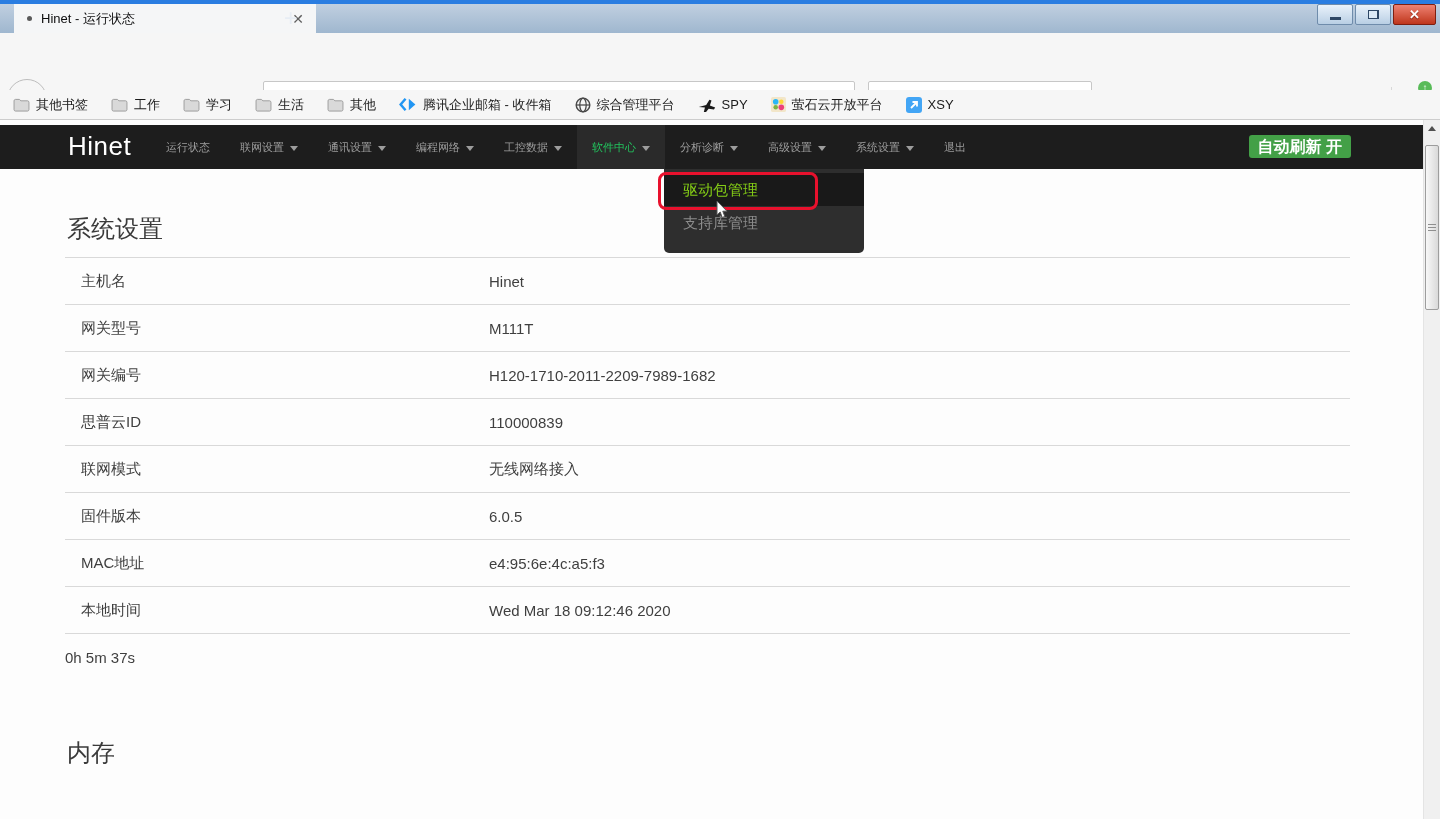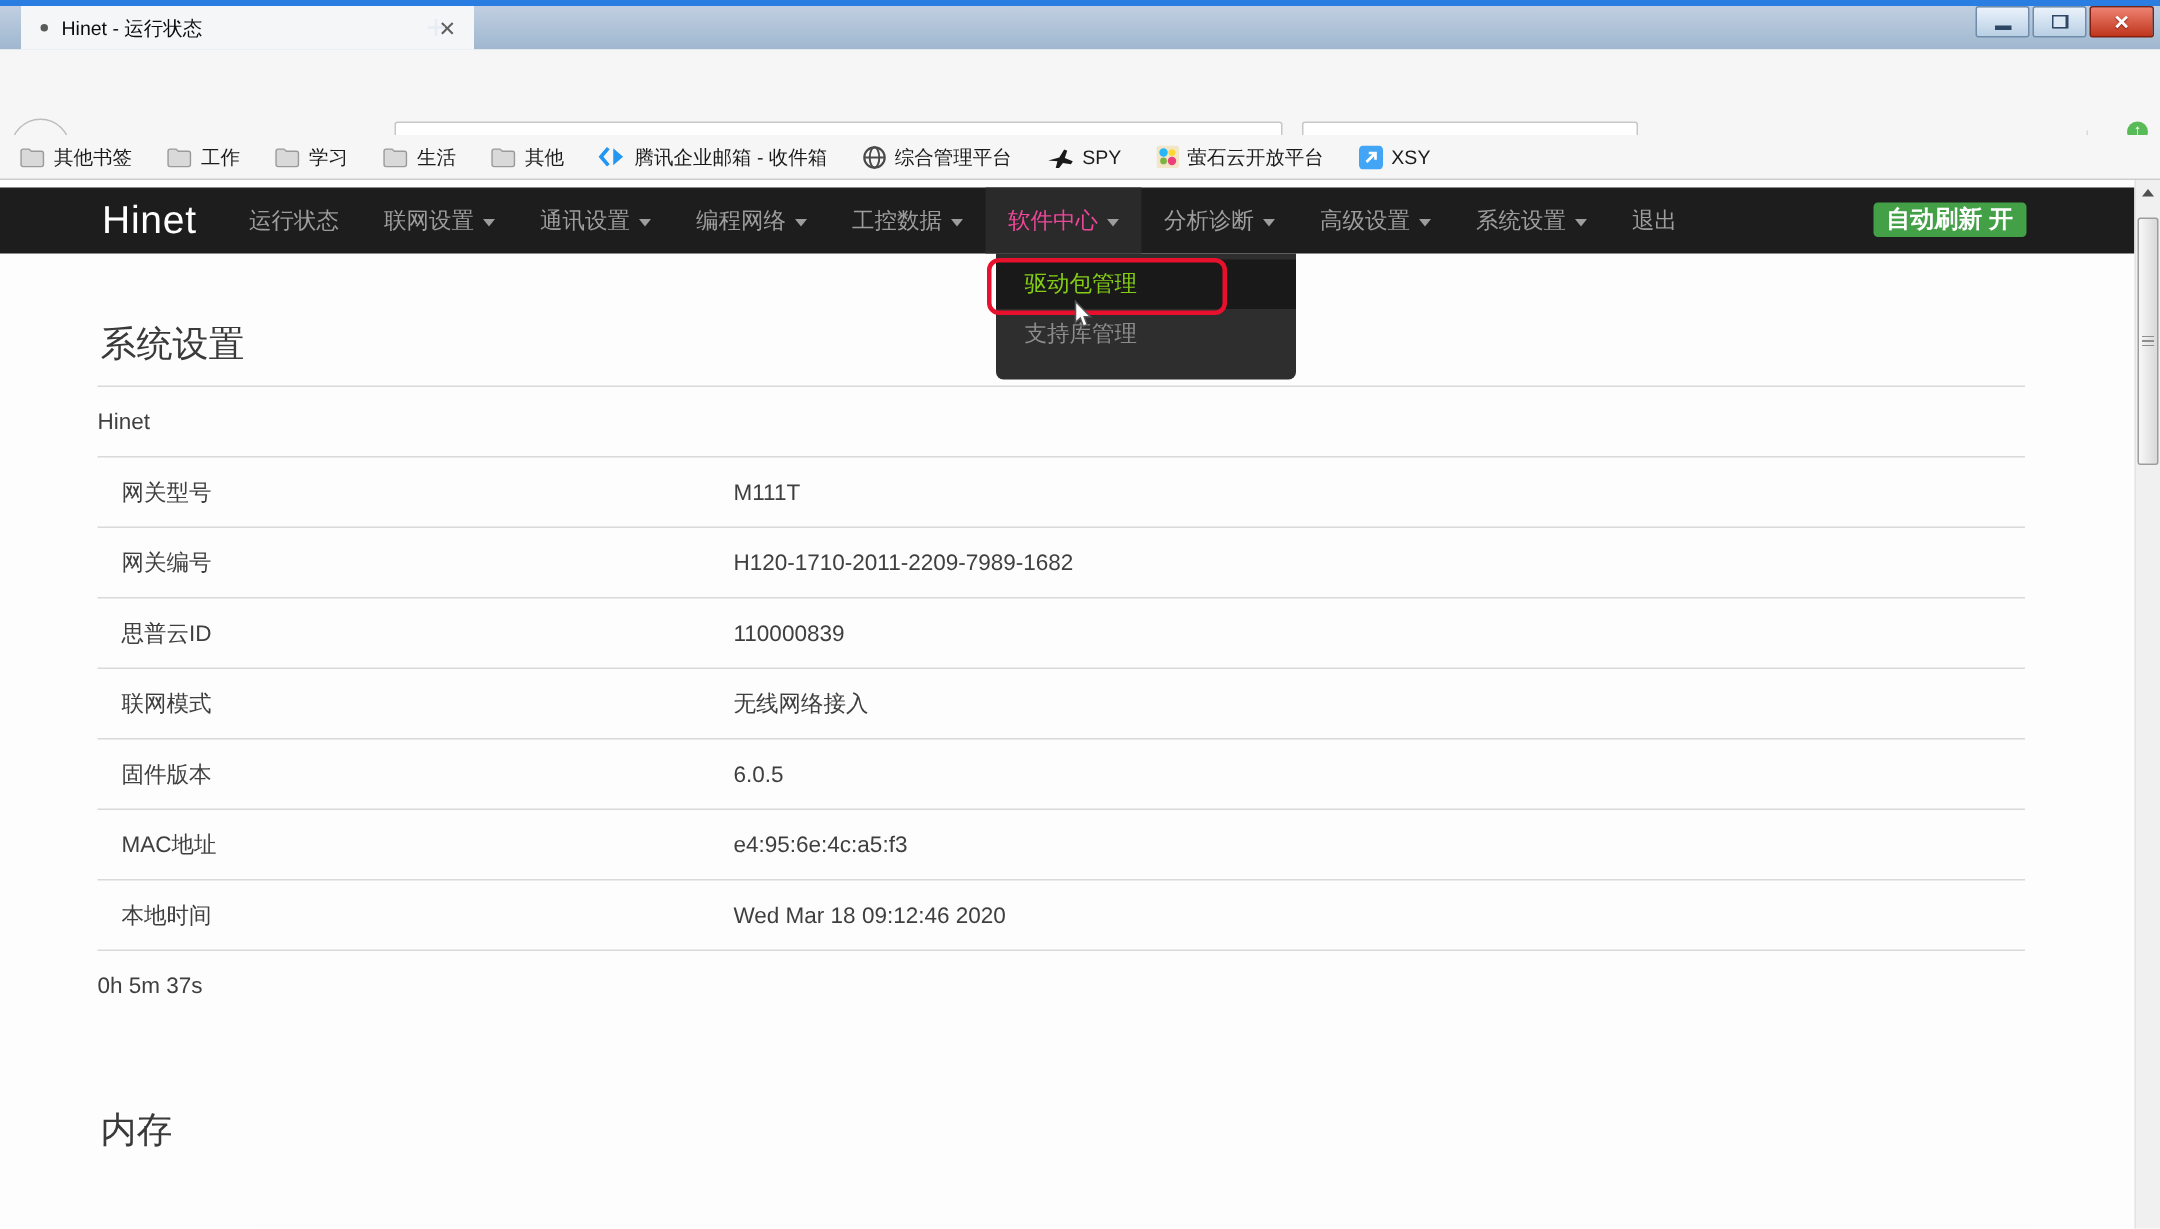--- a/index.html
+++ b/index.html
@@ -57,23 +57,23 @@
   .bookmarks { position:absolute; top:90px; left:0; right:0; height:30px; background:#f6f6f6;
     border-bottom:1px solid #cdcdcd; display:flex; align-items:center; padding-left:13px; gap:23px;
     font-size:13px; color:#1b1b1b; }
   .bm { display:flex; align-items:center; gap:6px; white-space:nowrap; }
 
   
   .content { position:absolute; top:120px; left:0; right:0; bottom:0; background:#fdfdfd;padding-left:23px; }
   .page-navbar { position:absolute; top:5px; left:0; width:1423px; height:44px; background:#1d1d1d; }
   .brand { position:absolute; left:68px; top:6px; color:#fff; font-size:26px; letter-spacing:0.5px; }
   .nav-items { position:absolute; left:166px; top:0; height:44px; display:flex; align-items:center;
-    gap:30px; font-size:15px; color:#9d9d9d; white-space:nowrap; }
+    gap:30px; font-size:11px; color:#9d9d9d; white-space:nowrap; }
   .nav-item { display:flex; align-items:center; height:44px; }
-  .nav-item.active { background:#2a2a2a; padding:0 15px; margin:0 -15px; color:#ec4899; }
+  .nav-item.active { background:#2a2a2a; padding:0 15px; margin:0 -15px; color:#22c55e; }
   .caret { width:0; height:0; border-left:4px solid transparent; border-right:4px solid transparent;
     border-top:5px solid #9d9d9d; margin-left:6px; margin-top:2px;}
   .autorefresh { position:absolute; right:72px; top:10px; height:23px; line-height:23px; padding:0 9px;
     background:#43a047; color:#fff; font-size:16px; border-radius:3px; font-weight:bold; }
 
   .dropdown { position:absolute; left:664px; top:49px; width:200px; background:#2e2e2e;
     border-radius:0 0 5px 5px; padding:4px 0 14px; z-index:5; }
   .dd-item { height:33px; line-height:33px; padding-left:19px; font-size:15px; color:#8c8c8c; }
   .dd-item.hl { color:#84cc16; background:#191919; }
   .red-box { position:absolute; left:-6px; top:3px; width:160px; height:38px;
@@ -339,20 +339,21 @@
     <div class="red-box"></div>
     <svg class="cursor-glyph" width="14" height="20" viewBox="0 0 14 20">
       <path d="M1 1v14l3.2-3 2 5.5 2.6-1-2-5.3H11z" fill="#fff" stroke="#555" stroke-width="1"></path>
     </svg>
   </div>
 
   <div class="main">
     <h1>系统设置</h1>
 
     <div class="row">
+        <span class="lbl">主机名</span>
         <span class="val">Hinet</span>
       </div>
     <div class="row">
         <span class="lbl">网关型号</span>
         <span class="val">M111T</span>
       </div>
     <div class="row">
         <span class="lbl">网关编号</span>
         <span class="val">H120-1710-2011-2209-7989-1682</span>
       </div>

